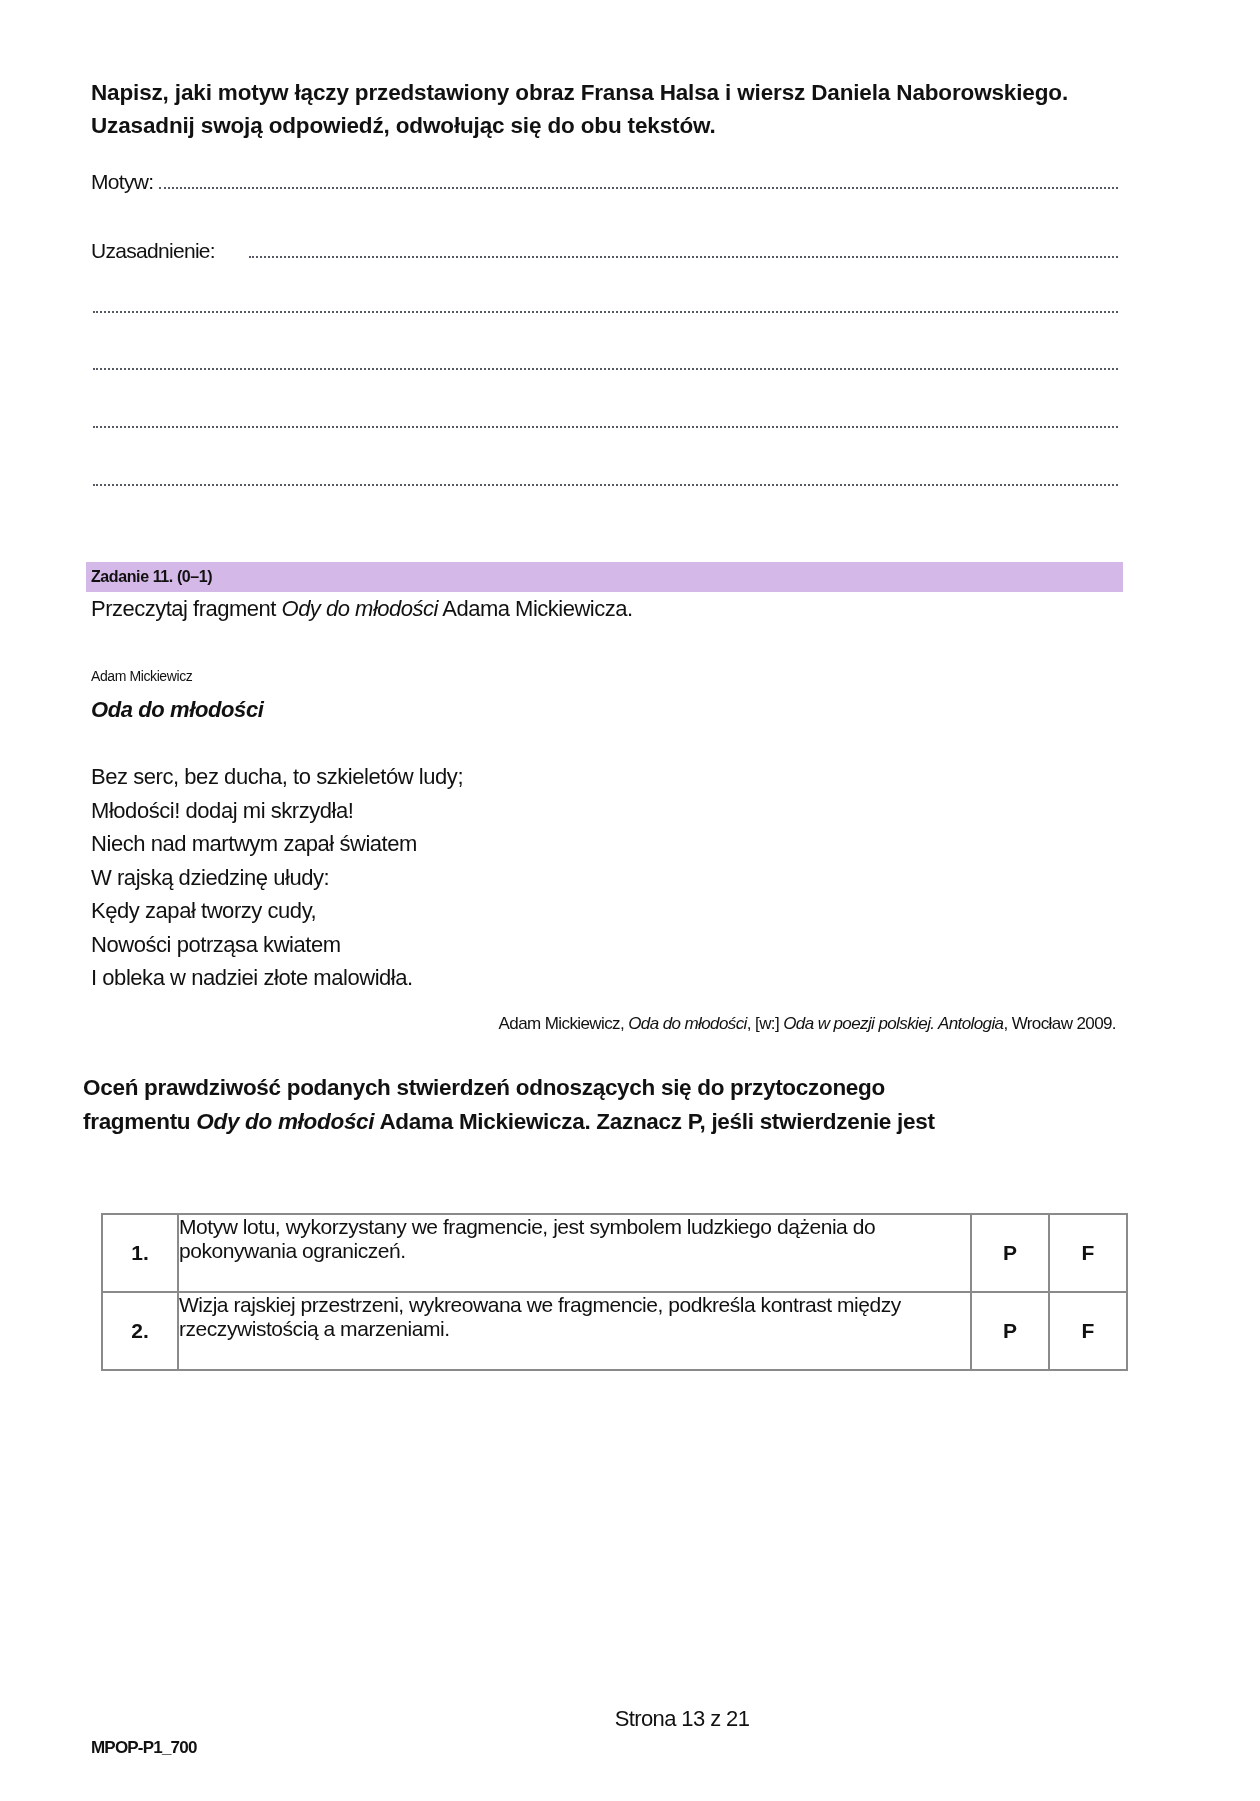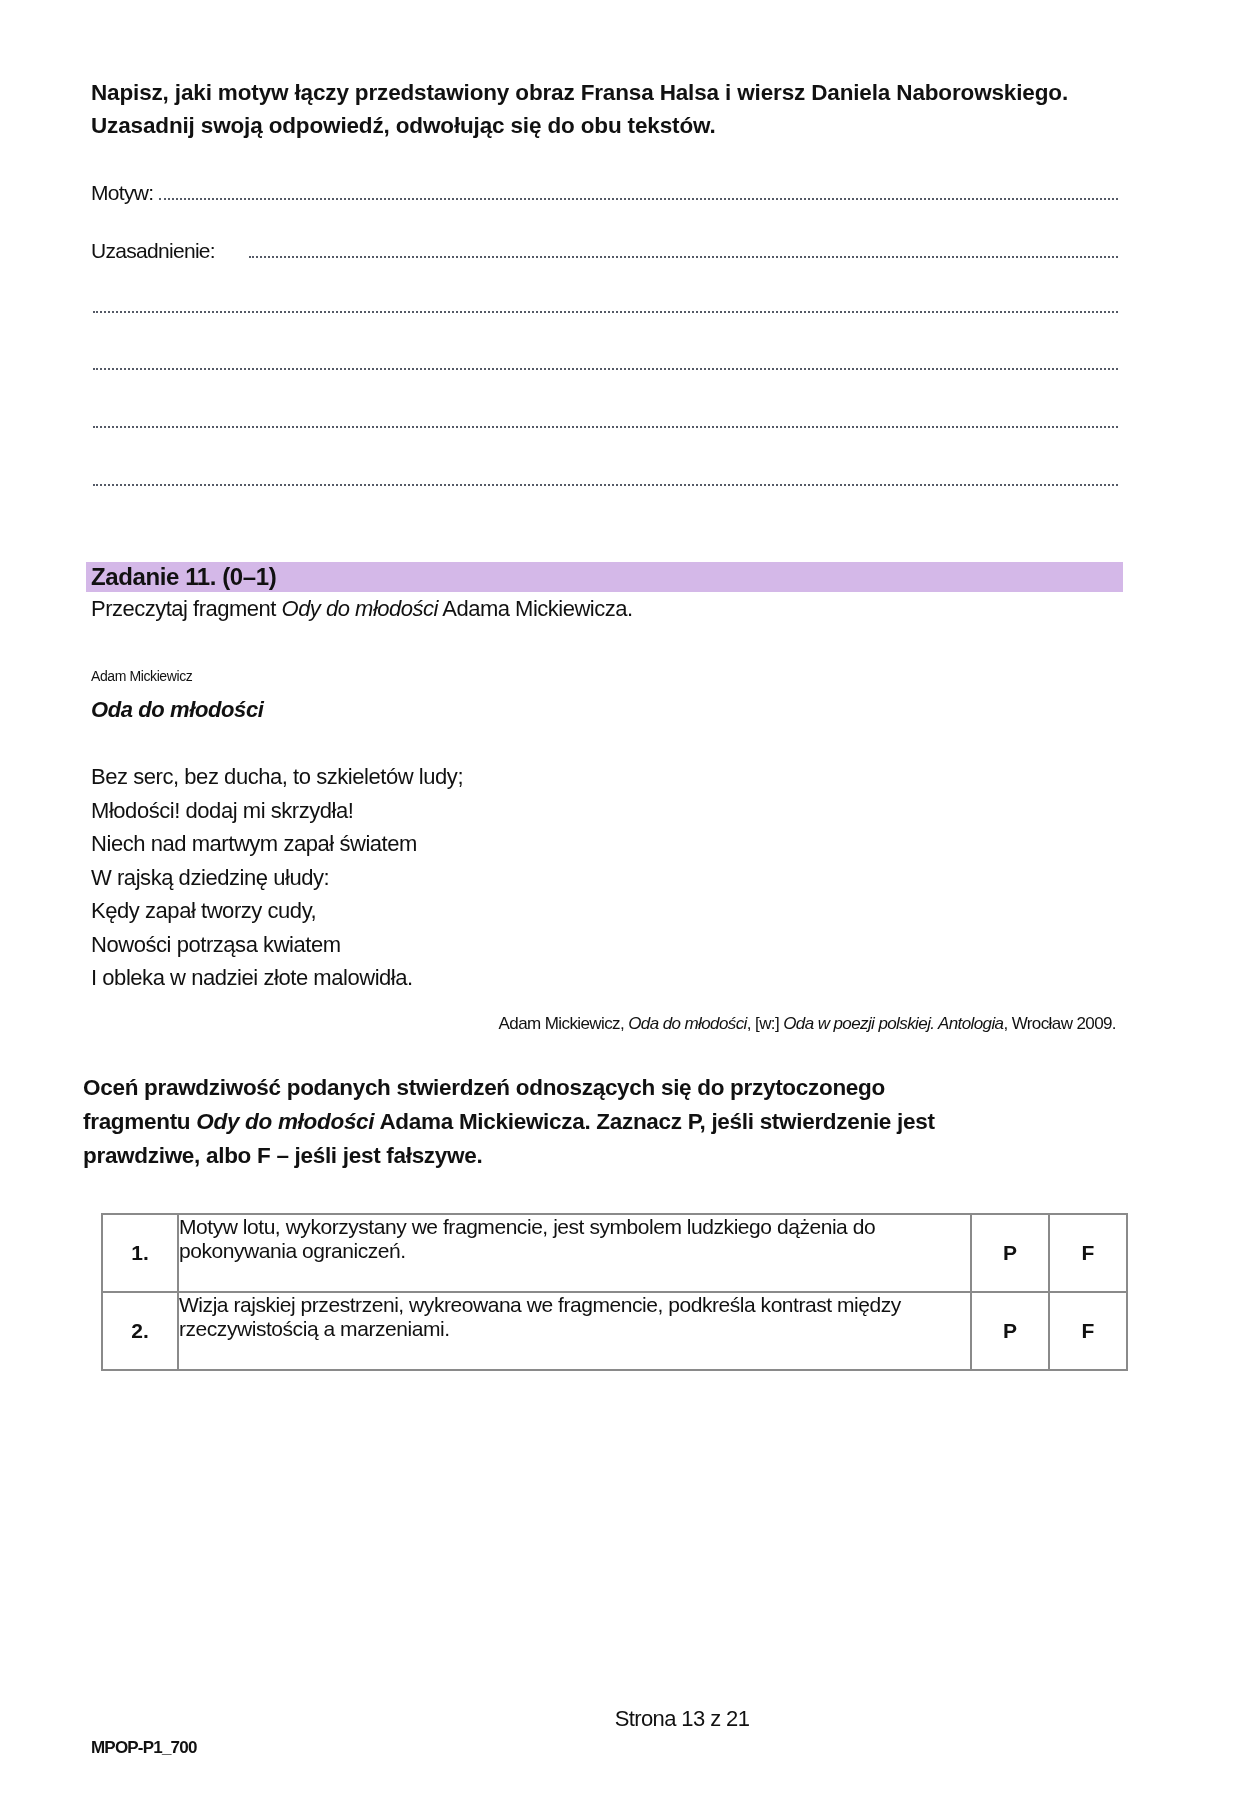--- a/index.html
+++ b/index.html
@@ -13,21 +13,21 @@
       font-size: 22.5px; font-weight: bold; line-height: 33px; letter-spacing: -0.15px;
     }
     .field-row { left: 91px; width: 1027px; height: 30px; display: flex; align-items: flex-end; }
     .field-label { font-size: 21px; letter-spacing: -0.7px; white-space: nowrap; padding-right: 6px; line-height: 24px; }
     .dots { flex: 1; border-bottom: 2px dotted #555a66; height: 0; margin-bottom: 5px; }
     .blank-line { left: 93px; width: 1025px; height: 0; border-bottom: 2px dotted #555a66; }
     .task-band {
       left: 86px; top: 562px; width: 1037px; height: 30px; background: #d4b8e8;
     }
     .task-title {
-      left: 91px; top: 562px; font-size: 24px; font-weight: bold; line-height: 30px; letter-spacing: -0.4px;
+      left: 91px; top: 562px; font-size: 16px; font-weight: bold; line-height: 30px; letter-spacing: -0.4px;
     }
     .instr {
       left: 91px; top: 593px; font-size: 22px; line-height: 31px; letter-spacing: -0.5px;
     }
     .instr i { font-style: italic; }
     .poem-author { left: 91px; top: 661px; font-size: 14px; line-height: 31px; letter-spacing: -0.4px; }
     .poem-title { left: 91px; top: 694px; font-size: 22px; line-height: 31px; font-weight: bold; font-style: italic; letter-spacing: -0.4px; }
     .poem { left: 91px; top: 760px; font-size: 22px; line-height: 33.5px; letter-spacing: -0.45px; }
     .poem div { white-space: nowrap; }
     .source {
@@ -47,21 +47,21 @@
     td.stmt { font-size: 21px; line-height: 24px; letter-spacing: -0.45px; padding: 2px 14px 4px 13px; vertical-align: top; }
     td.opt { width: 76px; text-align: center; font-weight: bold; font-size: 21px; cursor: pointer; }
     .page-num { left: 0; width: 1260px; top: 1706px; text-align: center; font-size: 22px; letter-spacing: -0.6px; padding-left: 104px; box-sizing: border-box; }
     .code { left: 91px; top: 1738px; font-size: 17px; font-weight: bold; letter-spacing: -0.8px; }
   </style>
 </head>
 <body>
 
 <div class="abs q-intro">Napisz, jaki motyw łączy przedstawiony obraz Fransa Halsa i wiersz Daniela Naborowskiego. Uzasadnij swoją odpowiedź, odwołując się do obu tekstów.</div>
 
-<div class="abs field-row" style="top:175px;">
+<div class="abs field-row" style="top:164px;">
   <span class="field-label">Motyw:</span>
   <span class="dots"></span>
 </div>
 <div class="abs field-row" style="top:233px;gap:28px;">
   <span class="field-label">Uzasadnienie:</span>
   <span class="dots"></span>
 </div>
 <div class="abs blank-line" style="top:311px;"></div>
 <div class="abs blank-line" style="top:368px;"></div>
 <div class="abs blank-line" style="top:426px;"></div>
@@ -83,21 +83,20 @@
   <div>Kędy zapał tworzy cudy,</div>
   <div>Nowości potrząsa kwiatem</div>
   <div>I obleka w nadziei złote malowidła.</div>
 </div>
 
 <div class="abs source"><span>Adam Mickiewicz, </span><i>Oda do młodości</i><span>, [w:] </span><i>Oda w poezji polskiej. Antologia</i><span>, Wrocław 2009.</span></div>
 
 <div class="abs question">
   <div>Oceń prawdziwość podanych stwierdzeń odnoszących się do przytoczonego</div>
   <div><span>fragmentu </span><i>Ody do młodości</i><span> Adama Mickiewicza. Zaznacz P, jeśli stwierdzenie jest</span></div>
-  <div>prawdziwe, albo F – jeśli jest fałszywe.</div>
 </div>
 
 <table class="tf">
   <tbody>
       <tr>
     <td class="num">1.</td>
     <td class="stmt">Motyw lotu, wykorzystany we fragmencie, jest symbolem ludzkiego dążenia do pokonywania ograniczeń.</td>
     <td class="opt">P</td>
     <td class="opt">F</td>
   </tr>

